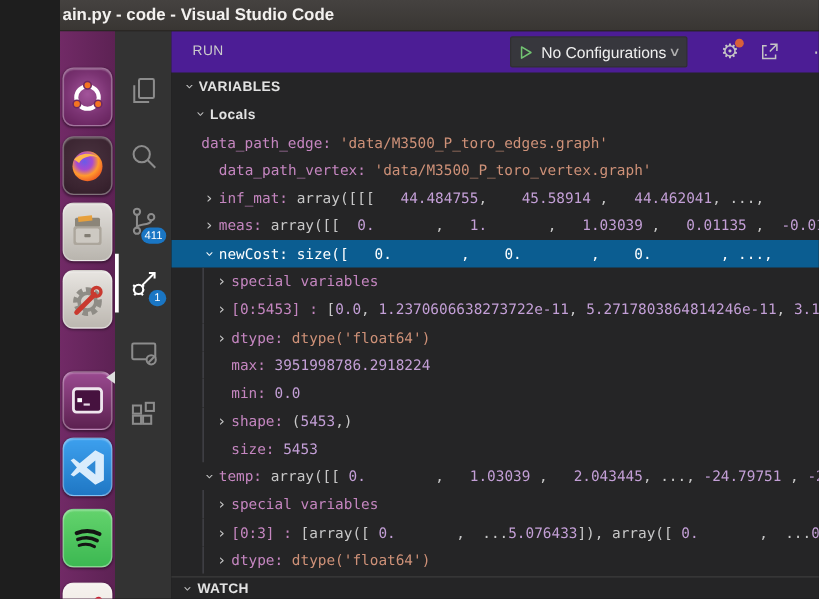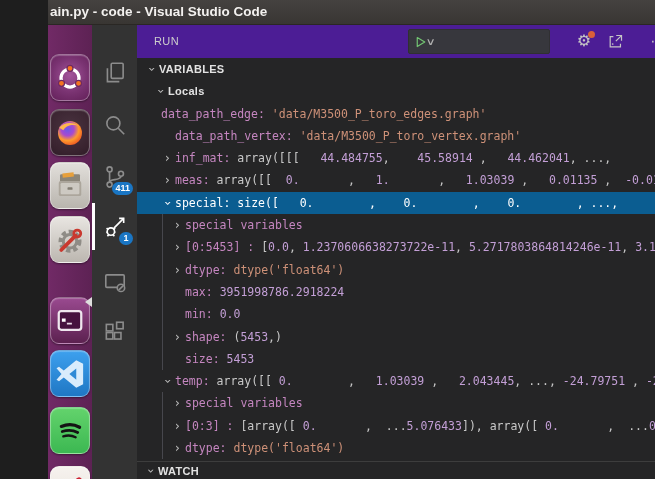--- a/index.html
+++ b/index.html
@@ -40,21 +40,21 @@
     border-top:5px solid transparent; border-bottom:5px solid transparent;
     border-right:7px solid #dedede; }
 
   
   .act { position:absolute; left:9px; width:28px; height:28px;
     display:flex; align-items:center; justify-content:center; }
   .act svg { stroke:#8c8c8c; fill:none; stroke-width:1.5; }
   .act.active svg { stroke:#ffffff; }
   .act-indicator { position:absolute; left:0; top:178px; width:2.5px; height:47px; background:#ffffff; }
   .badge { position:absolute; right:-4px; bottom:-4px; background:#1a76c4; color:#fff;
-    font-size:9px; font-weight:bold; line-height:13px; text-align:center;
+    font-size:9px; font-weight:normal; line-height:13px; text-align:center;
     border-radius:8px; min-width:14px; padding:0 3px; }
 
   
   .panel-header { position:absolute; left:0; top:0; width:552px; height:33px; background:#4c1d95; }
   .run-title { position:absolute; left:17px; top:10px; font-size:11px; color:#cccccc; letter-spacing:.4px; }
   .config-chip { position:absolute; left:271px; top:4px; width:142px; height:25px;
     background:#37373d; border:1px solid #303032; border-radius:2px;
     display:flex; align-items:center; }
   .play-icon { margin-left:6px; }
   .config-label { color:#efefef; font-size:12.5px; margin-left:6px; flex:1; white-space:nowrap; }
@@ -229,20 +229,21 @@
       <div class="act-indicator"></div>
     </div>
 
     <div class="sidebar">
       <div class="panel-header">
         <span class="run-title">RUN</span>
         <div class="config-chip">
           <svg class="play-icon" width="12" height="12" viewBox="0 0 16 16">
             <polygon points="3,2 13,8 3,14" fill="none" stroke="#72c472" stroke-width="1.6" stroke-linejoin="round"></polygon>
           </svg>
+          <span class="config-label">No Configurations</span>
           <span class="chip-chevron">∨</span>
         </div>
         <div class="hdr-icon" style="left:437px">
           <span class="gear-glyph">⚙</span>
           <span class="gear-dot"></span>
         </div>
         <div class="hdr-icon" style="left:468px">
           <svg width="17" height="17" viewBox="0 0 24 24" style="stroke:#c5c5c5;fill:none;stroke-width:1.7">
             <path d="M9,5 H4.5 V19.5 H19 V15"></path>
             <path d="M13,3.5 H20.5 V11"></path>
@@ -255,21 +256,21 @@
         </div>
       </div>
 
       <div class="tree">
           <div class="row lv0" style="padding-left: 7px;"><span class="chev down">›</span><span class="hdrtxt">VARIABLES</span></div>
           <div class="row lv1" style="padding-left: 16px;"><span class="chev down">›</span><span class="hdrtxt">Locals</span></div>
           <div class="row lv2" style="padding-left: 9px;"><span class="chev none">›</span><span class="n-name">data_path_edge: </span><span class="n-str">'data/M3500_P_toro_edges.graph'</span></div>
           <div class="row lv2" style="padding-left: 23px;"><span class="chev none">›</span><span class="n-name">data_path_vertex: </span><span class="n-str">'data/M3500_P_toro_vertex.graph'</span></div>
           <div class="row lv2" style="padding-left: 23px;"><span class="chev right">›</span><span class="n-name">inf_mat: </span><span class="n-punct">array([[[</span><span class="n-num">   44.484755</span><span class="n-punct">, </span><span class="n-num">   45.58914 </span><span class="n-punct">, </span><span class="n-num">  44.462041</span><span class="n-punct">, ...,</span></div>
           <div class="row lv2" style="padding-left: 23px;"><span class="chev right">›</span><span class="n-name">meas: </span><span class="n-punct">array([[</span><span class="n-num">  0.       </span><span class="n-punct">, </span><span class="n-num">  1.       </span><span class="n-punct">, </span><span class="n-num">  1.03039 </span><span class="n-punct">, </span><span class="n-num">  0.01135 </span><span class="n-punct">, </span><span class="n-num"> -0.012958…</span></div>
-          <div class="row lv2 selected" style="padding-left: 23px;"><span class="chev down">›</span><span class="n-name">special: </span><span class="n-punct">size([</span><span class="n-num">   0.        </span><span class="n-punct">, </span><span class="n-num">   0.        </span><span class="n-punct">, </span><span class="n-num">   0.        </span><span class="n-punct">, ...,</span></div>
+          <div class="row lv2 selected" style="padding-left: 23px;"><span class="chev down">›</span><span class="n-name">newCost: </span><span class="n-punct">size([</span><span class="n-num">   0.        </span><span class="n-punct">, </span><span class="n-num">   0.        </span><span class="n-punct">, </span><span class="n-num">   0.        </span><span class="n-punct">, ...,</span></div>
           <div class="row lv3" style="padding-left: 33px;"><span class="guide"></span><span class="chev right">›</span><span class="n-name">special variables</span></div>
           <div class="row lv3" style="padding-left: 33px;"><span class="guide"></span><span class="chev right">›</span><span class="n-name">[0:5453] : </span><span class="n-punct">[</span><span class="n-num">0.0</span><span class="n-punct">, </span><span class="n-num">1.2370606638273722e-11</span><span class="n-punct">, </span><span class="n-num">5.2717803864814246e-11</span><span class="n-punct">, </span><span class="n-num">3.176108427…</span></div>
           <div class="row lv3" style="padding-left: 33px;"><span class="guide"></span><span class="chev right">›</span><span class="n-name">dtype: </span><span class="n-str">dtype('float64')</span></div>
           <div class="row lv3" style="padding-left: 33px;"><span class="guide"></span><span class="chev none">›</span><span class="n-name">max: </span><span class="n-num">3951998786.2918224</span></div>
           <div class="row lv3" style="padding-left: 33px;"><span class="guide"></span><span class="chev none">›</span><span class="n-name">min: </span><span class="n-num">0.0</span></div>
           <div class="row lv3" style="padding-left: 33px;"><span class="guide"></span><span class="chev right">›</span><span class="n-name">shape: </span><span class="n-punct">(</span><span class="n-num">5453</span><span class="n-punct">,)</span></div>
           <div class="row lv3" style="padding-left: 33px;"><span class="guide"></span><span class="chev none">›</span><span class="n-name">size: </span><span class="n-num">5453</span></div>
           <div class="row lv2" style="padding-left: 23px;"><span class="chev down">›</span><span class="n-name">temp: </span><span class="n-punct">array([[</span><span class="n-num"> 0.        </span><span class="n-punct">, </span><span class="n-num">  1.03039 </span><span class="n-punct">, </span><span class="n-num">  2.043445</span><span class="n-punct">, ..., </span><span class="n-num">-24.79751 </span><span class="n-punct">, </span><span class="n-num">-24.915354</span></div>
           <div class="row lv3" style="padding-left: 33px;"><span class="guide"></span><span class="chev right">›</span><span class="n-name">special variables</span></div>
           <div class="row lv3" style="padding-left: 33px;"><span class="guide"></span><span class="chev right">›</span><span class="n-name">[0:3] : </span><span class="n-punct">[array([ </span><span class="n-num">0.       </span><span class="n-punct">,  ...</span><span class="n-num">5.076433</span><span class="n-punct">]), array([ </span><span class="n-num">0.       </span><span class="n-punct">,  ...</span><span class="n-num">0.253572</span></div>

